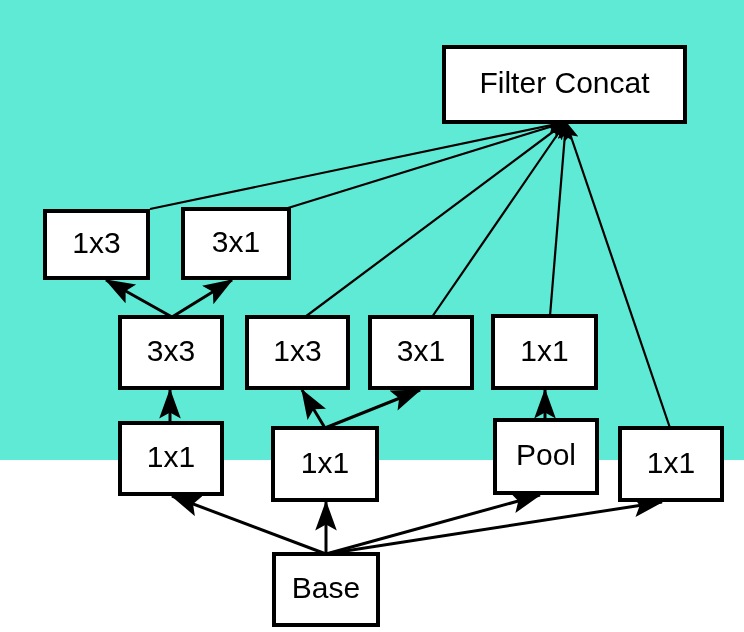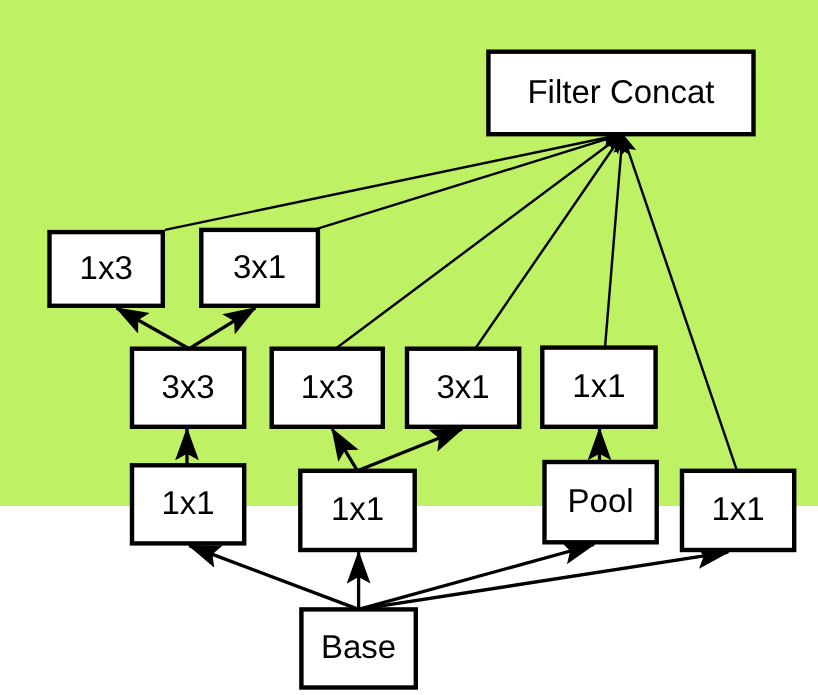--- a/index.html
+++ b/index.html
@@ -10,21 +10,21 @@
   body {
     width: 744px;
     height: 632px;
     font-family: "Liberation Sans", sans-serif;
     overflow: hidden;
   }
   #diagram-root {
     position: relative;
     width: 744px;
     height: 460px;
-    background: #bef264;
+    background: #5eead4;
   }
   svg#diagram-svg {
     position: absolute;
     top: 0;
     left: 0;
     width: 744px;
     height: 632px;
   }
   .node-rect {
     fill: #ffffff;

